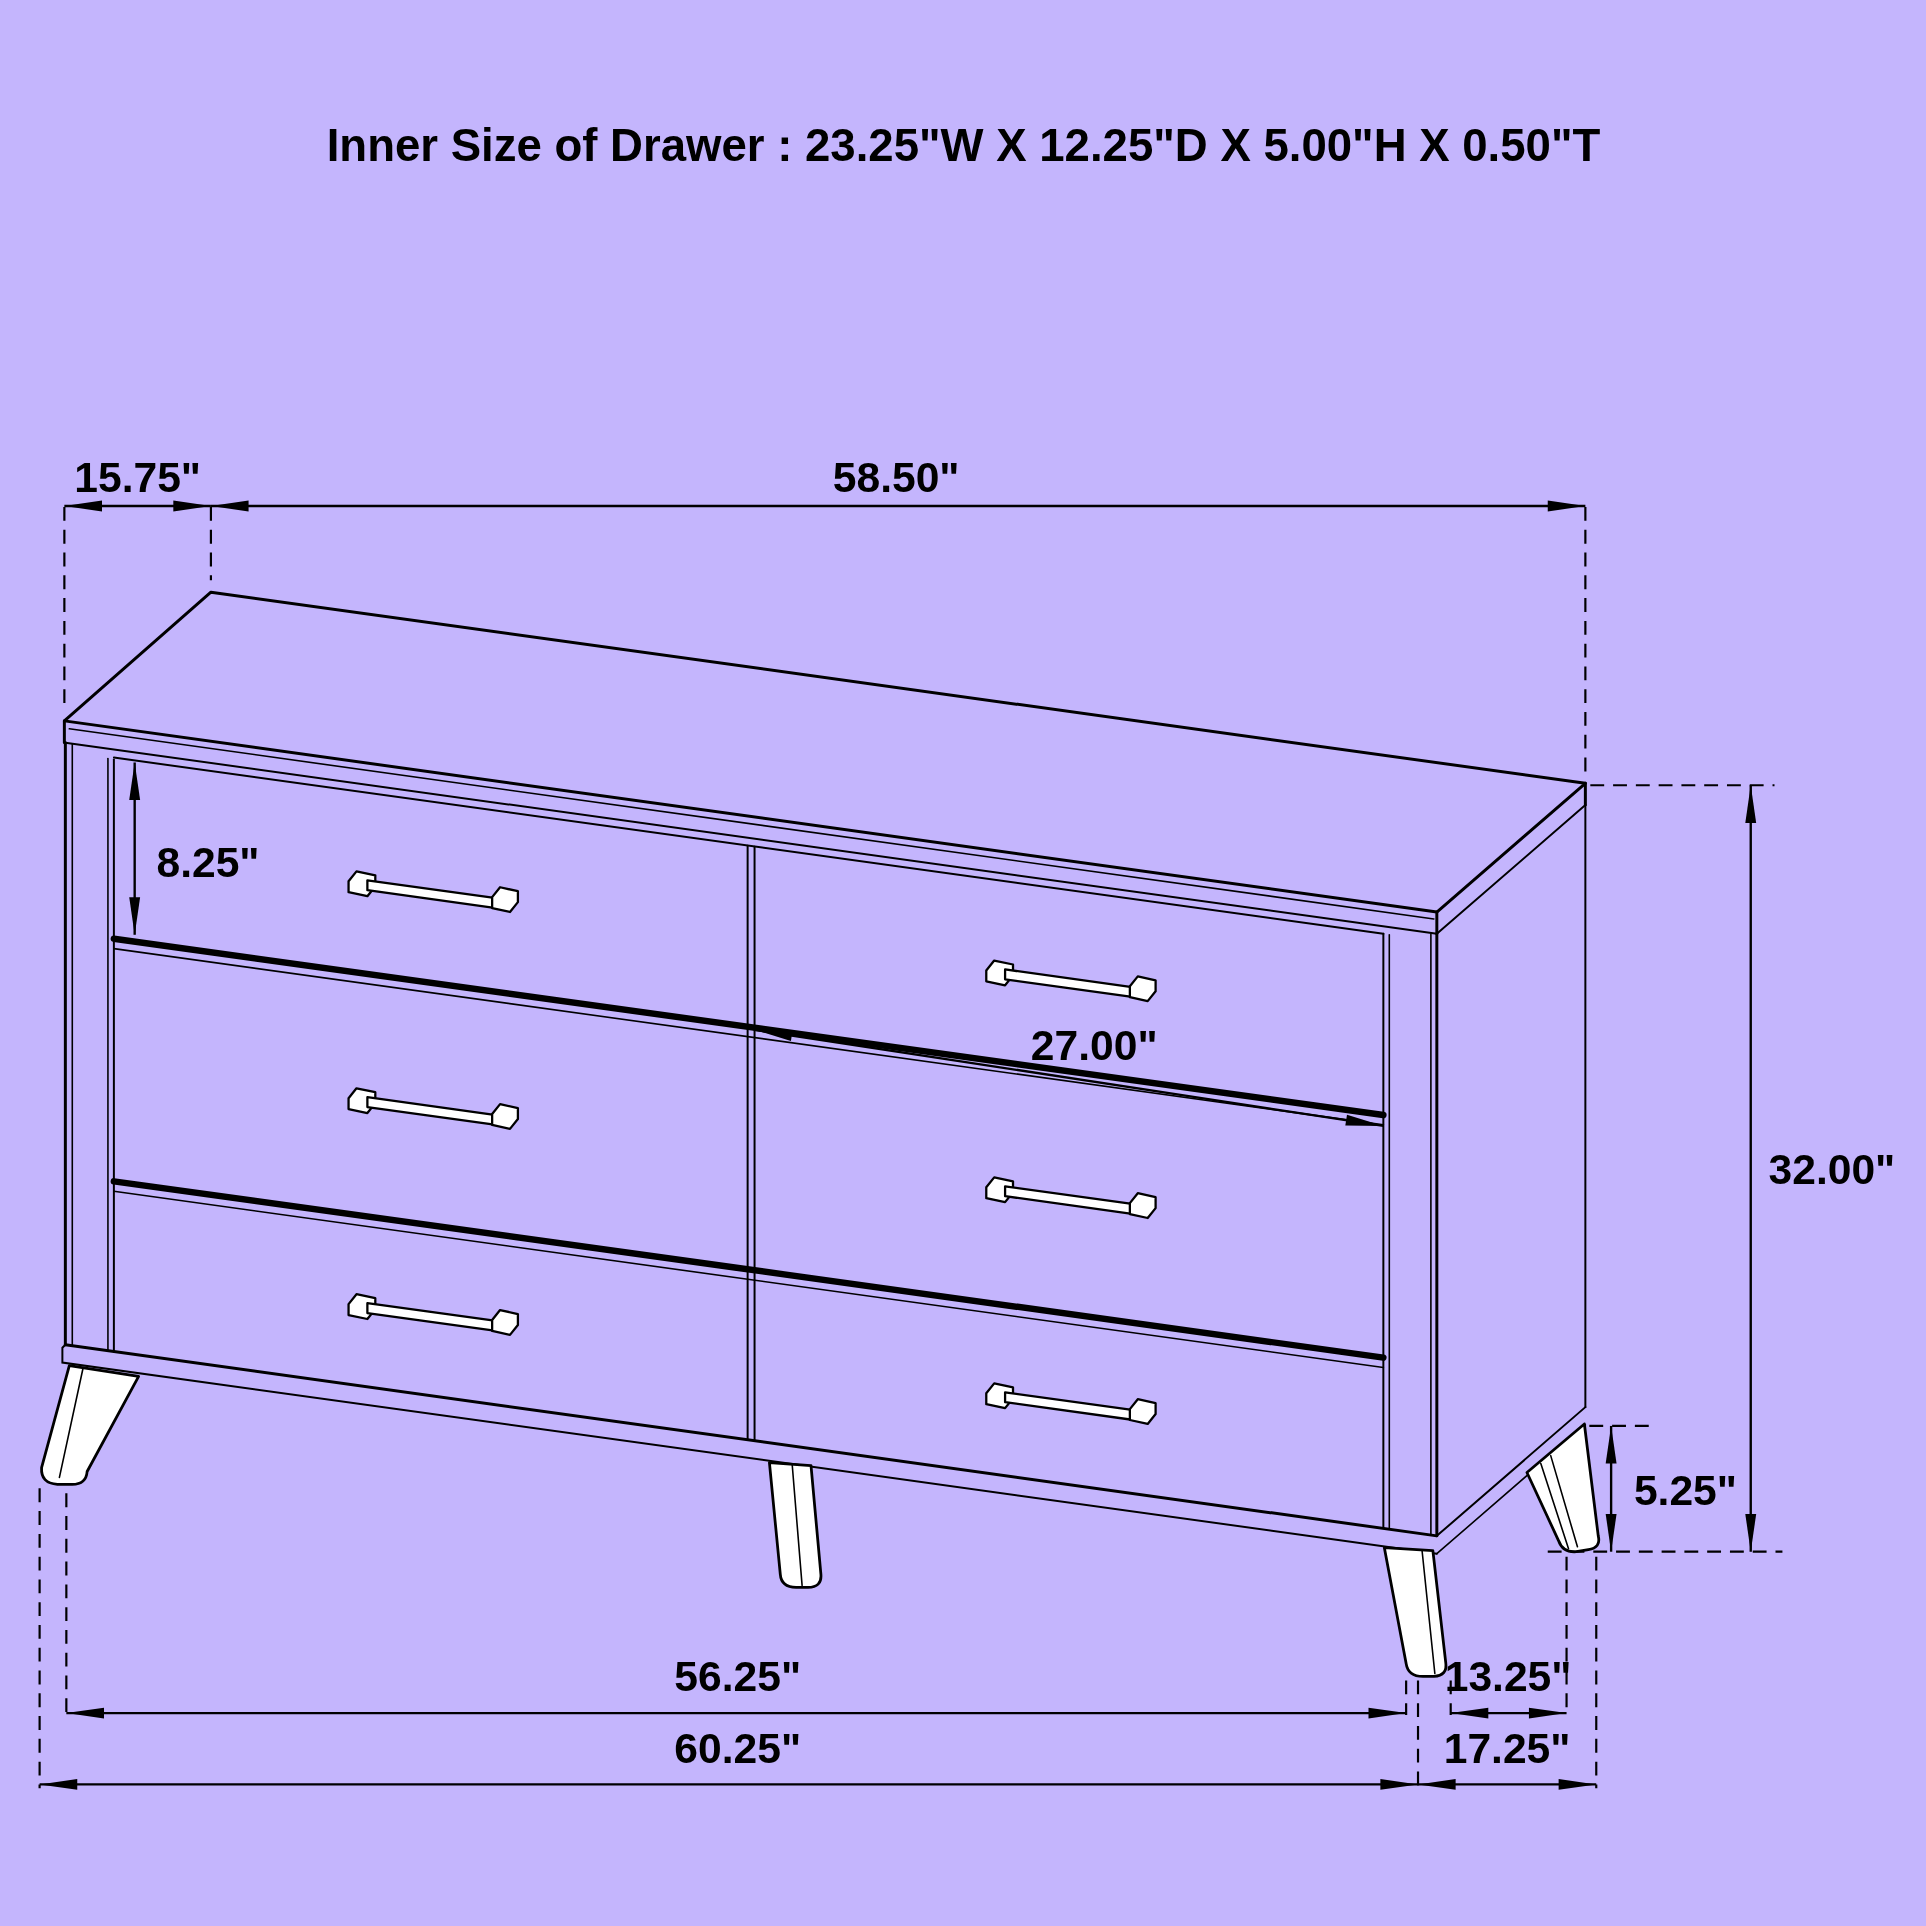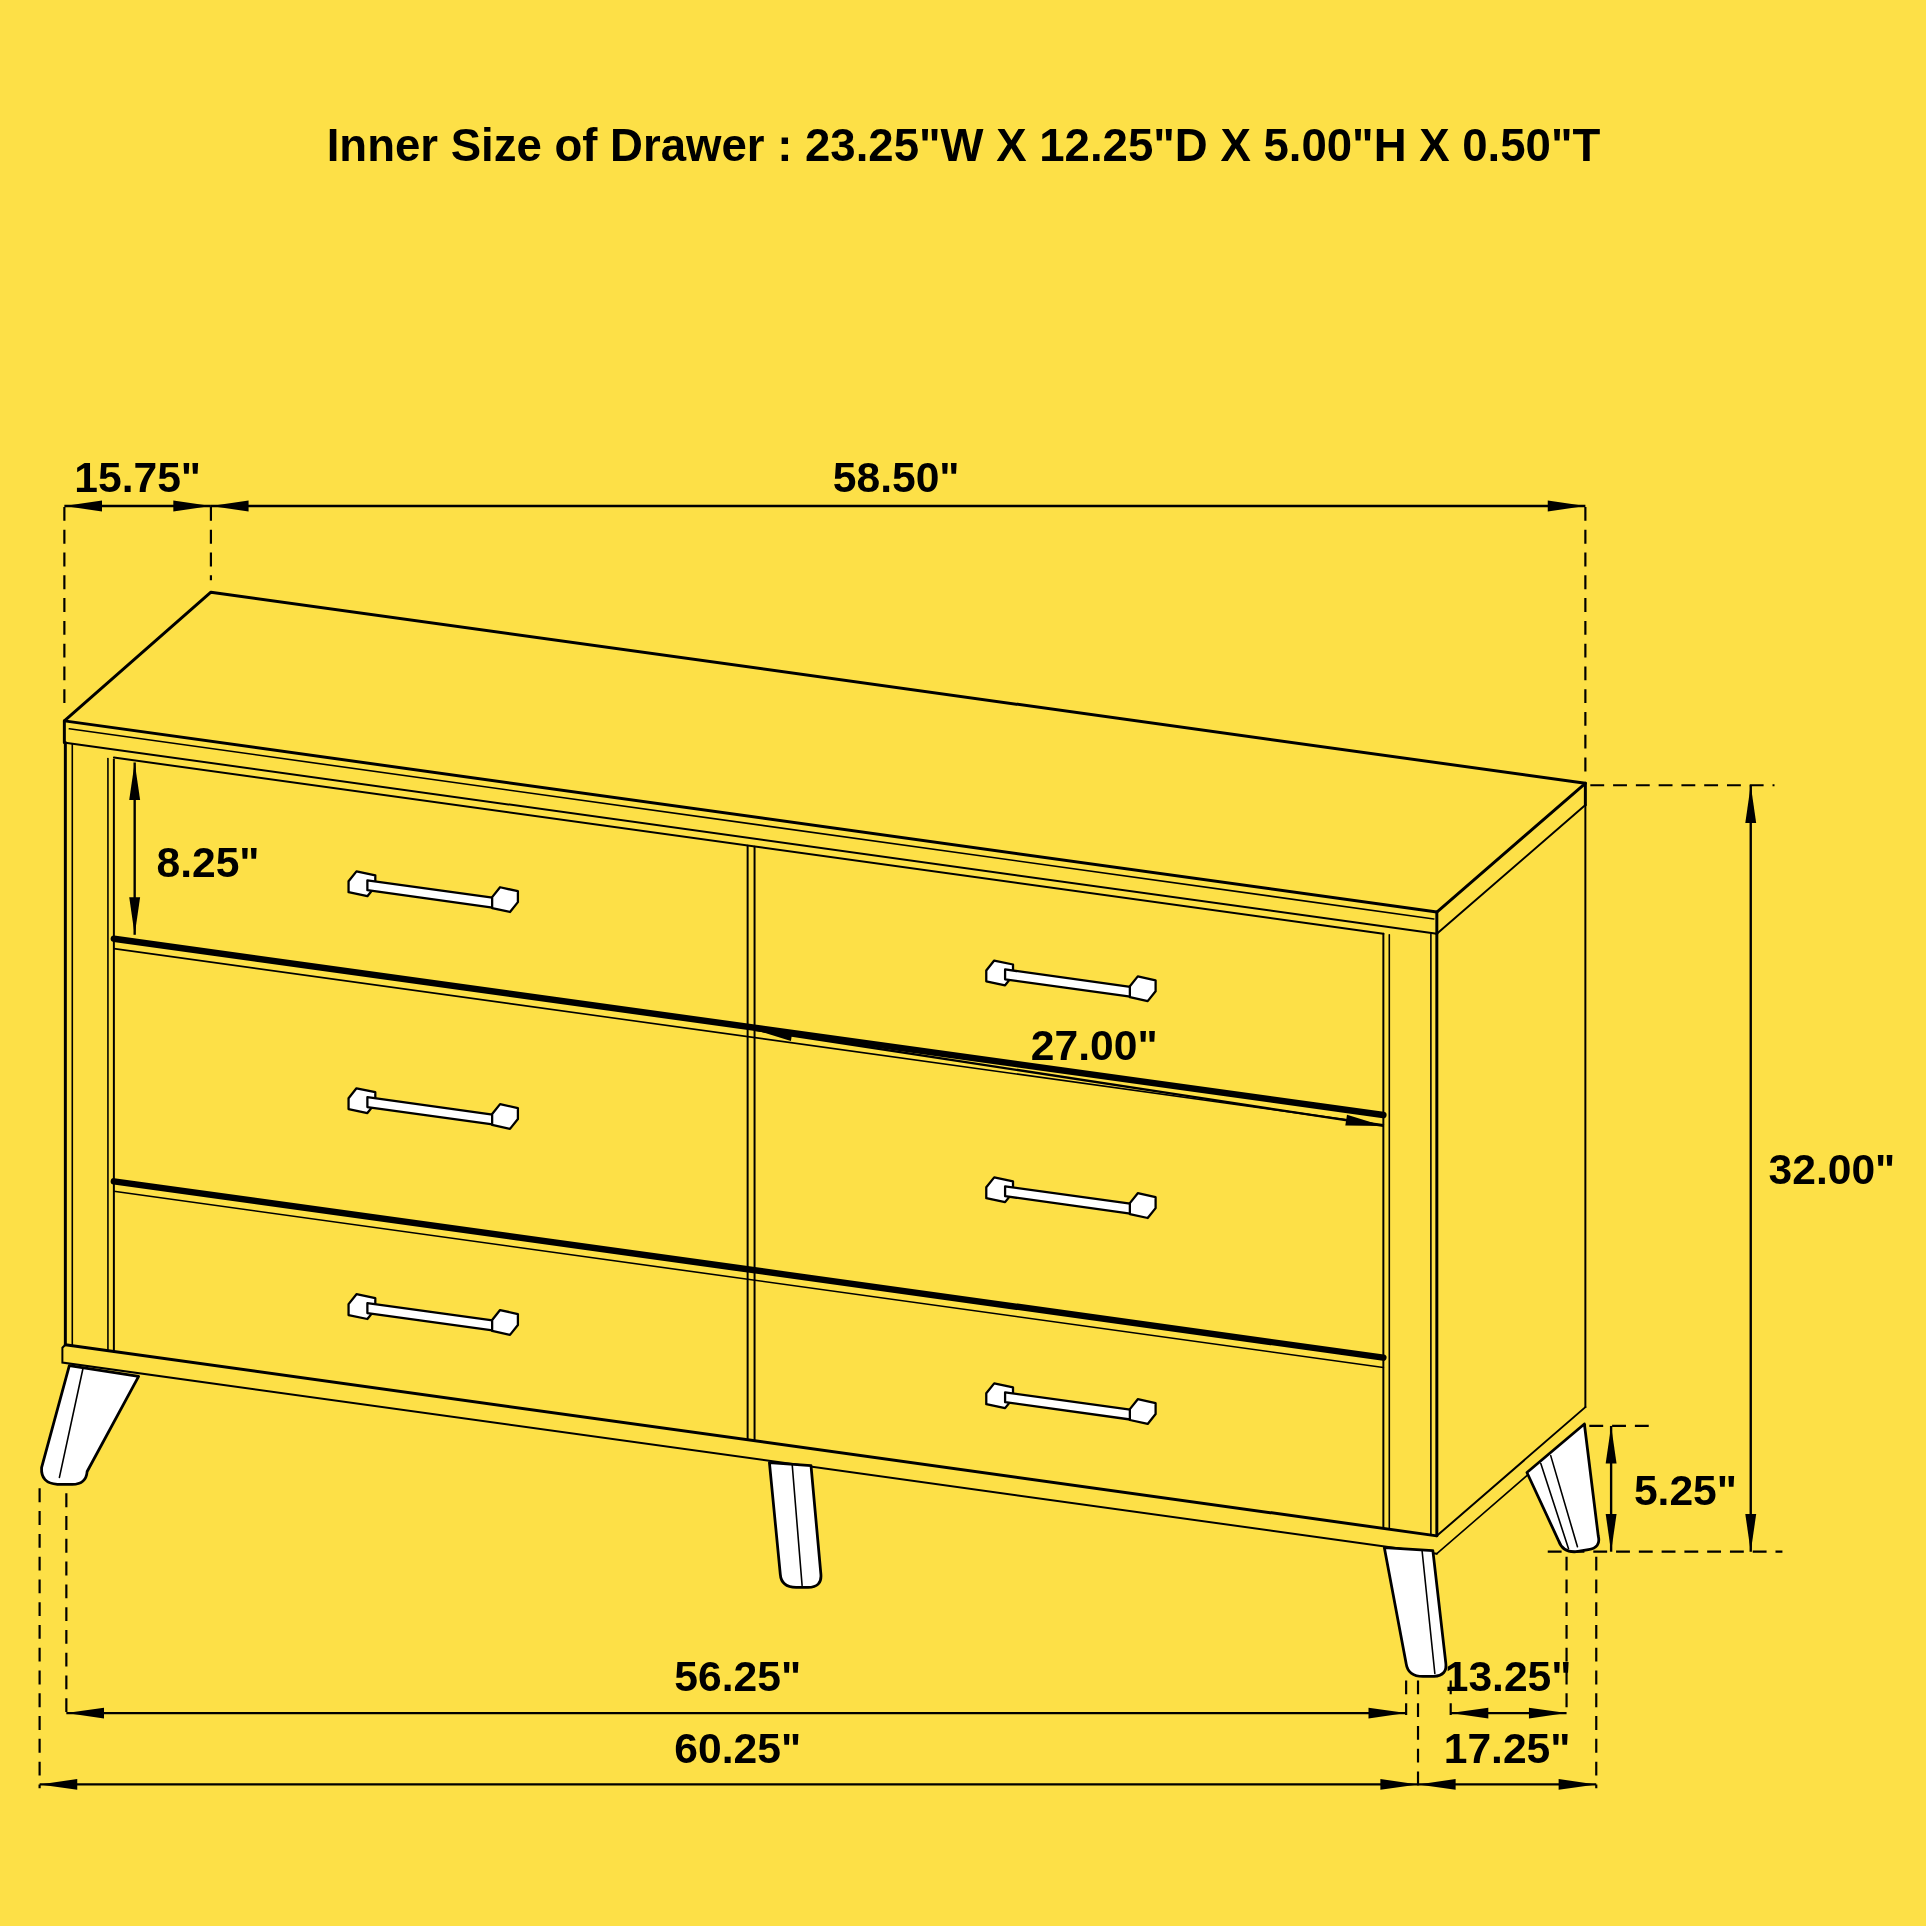--- a/index.html
+++ b/index.html
@@ -1,16 +1,16 @@
 <!DOCTYPE html>
 <html><head>
 <meta charset="utf-8">
 <style>
   html,body{margin:0;padding:0;background:#ffffff;}
-  .page{position:relative;width:1927px;height:1927px;background:#fde047;overflow:hidden;}
+  .page{position:relative;width:1927px;height:1927px;background:#c4b5fd;overflow:hidden;}
   svg{display:block;}
   text{font-family:"Liberation Sans", sans-serif;font-weight:bold;fill:#000;}
   .title-text{font-size:46px;}
   .dim-text{font-size:43px;}
   .obj{stroke:#000;fill:none;stroke-width:3;stroke-linecap:round;stroke-linejoin:round;}
   .obj2{stroke:#000;fill:none;stroke-width:2;stroke-linecap:round;}
   .thin{stroke:#000;fill:none;stroke-width:1.6;stroke-linecap:round;}
   .sep{stroke:#000;fill:none;stroke-width:6.5;stroke-linecap:round;}
   .leg{stroke:#000;fill:#fff;stroke-width:2.8;stroke-linejoin:round;}
   .dash{stroke:#000;fill:none;stroke-width:2.2;stroke-dasharray:14 9;}

